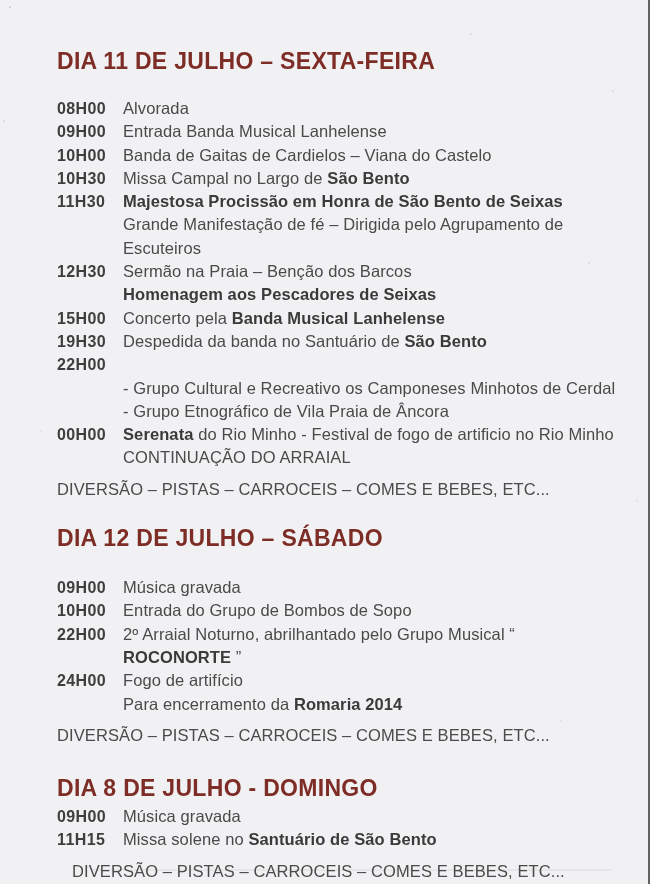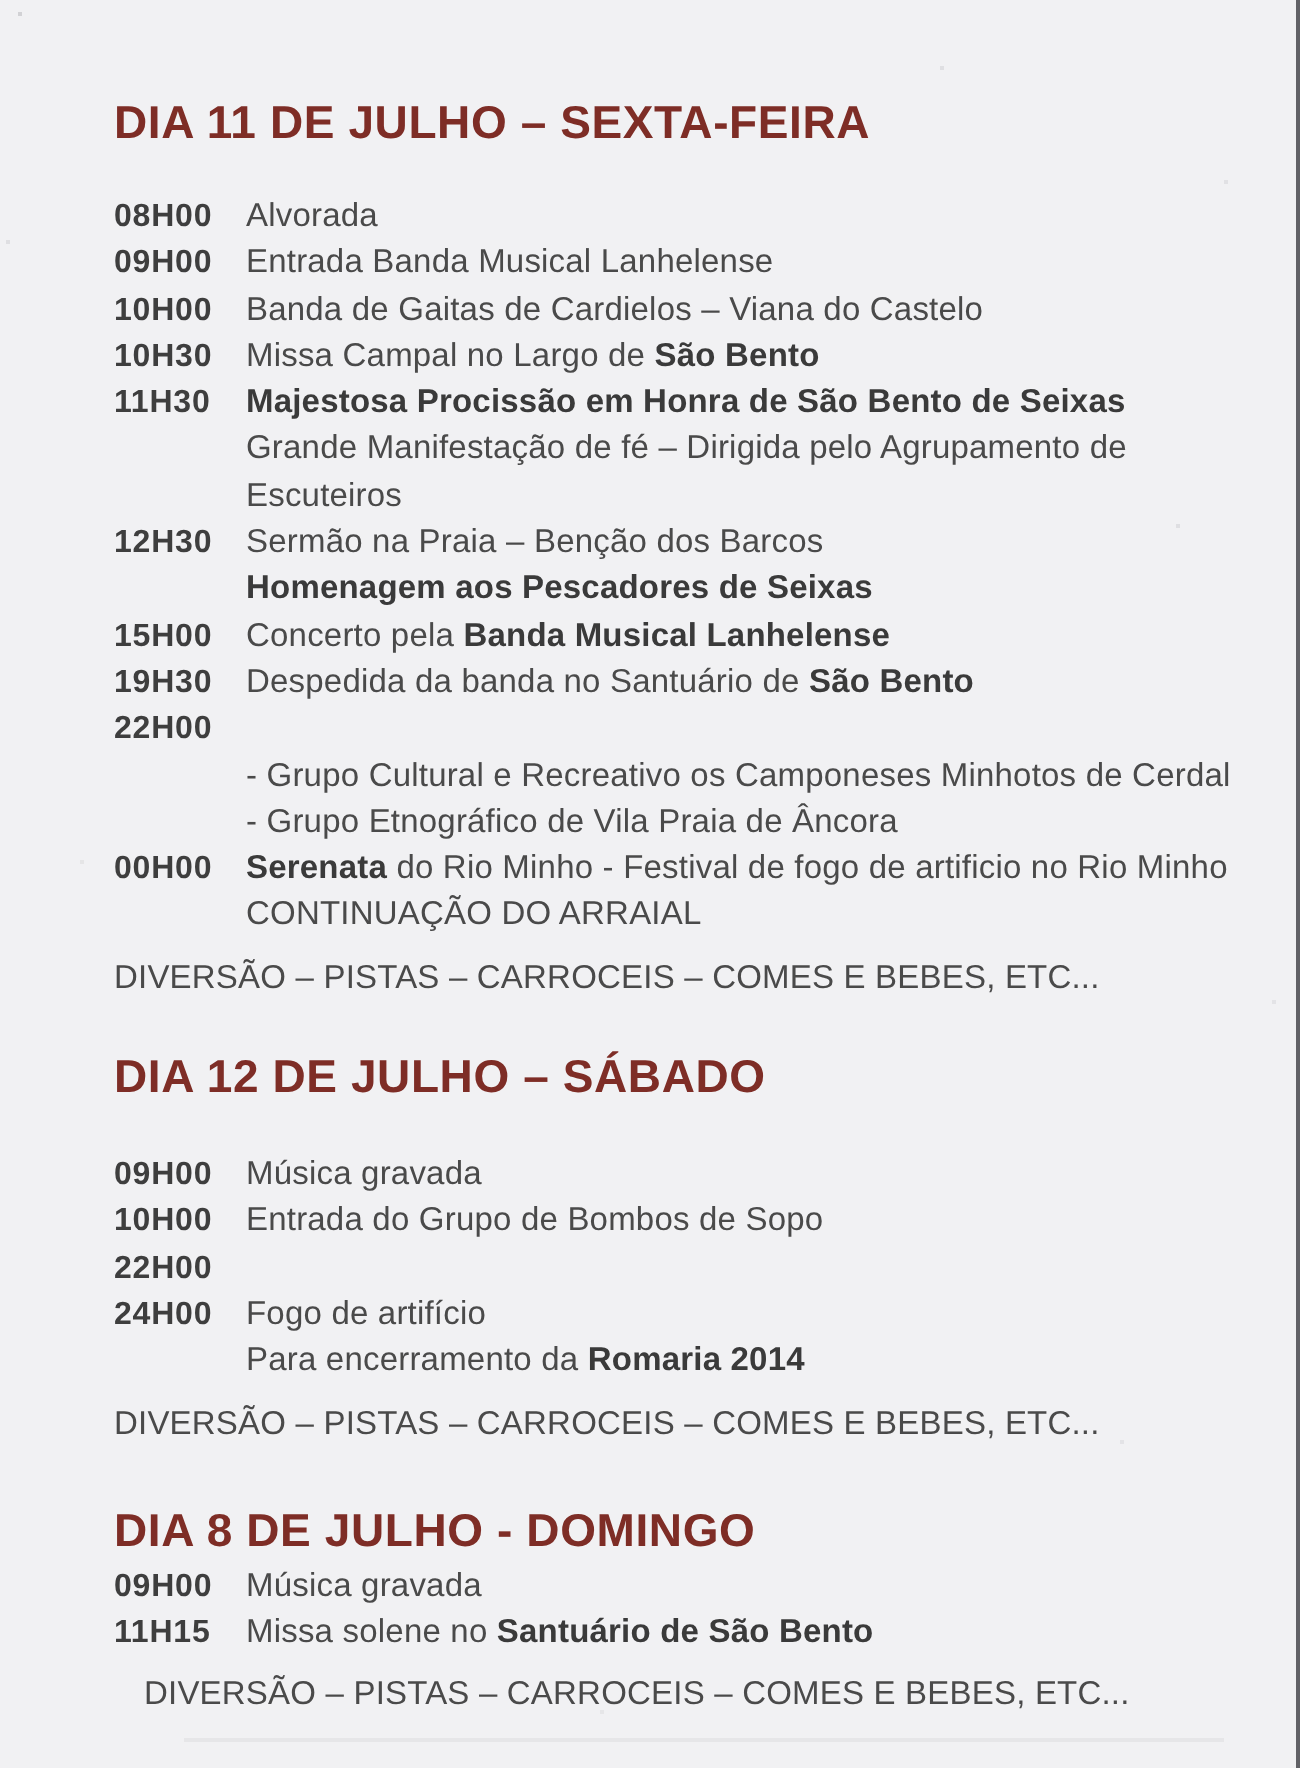--- a/index.html
+++ b/index.html
@@ -173,20 +173,21 @@
           <div class="row">
             <span class="time">09H00</span>
             <span class="desc"><span class="n">Música gravada</span></span>
           </div>
           <div class="row">
             <span class="time">10H00</span>
             <span class="desc"><span class="n">Entrada do Grupo de Bombos de Sopo</span></span>
           </div>
           <div class="row">
             <span class="time">22H00</span>
+            <span class="desc"><span class="n">2º Arraial Noturno, abrilhantado pelo Grupo Musical “ </span><span class="b">ROCONORTE</span><span class="n"> ”</span></span>
           </div>
           <div class="row">
             <span class="time">24H00</span>
             <span class="desc"><span class="n">Fogo de artifício</span></span>
           </div>
           <div class="row">
             <span class="time"></span>
             <span class="desc"><span class="n">Para encerramento da </span><span class="b">Romaria 2014</span></span>
           </div>
           <div class="row gap">

